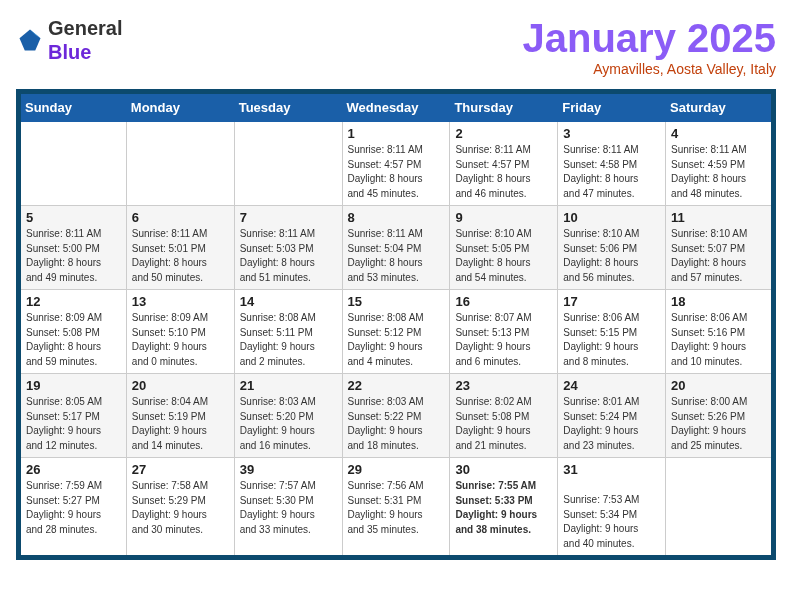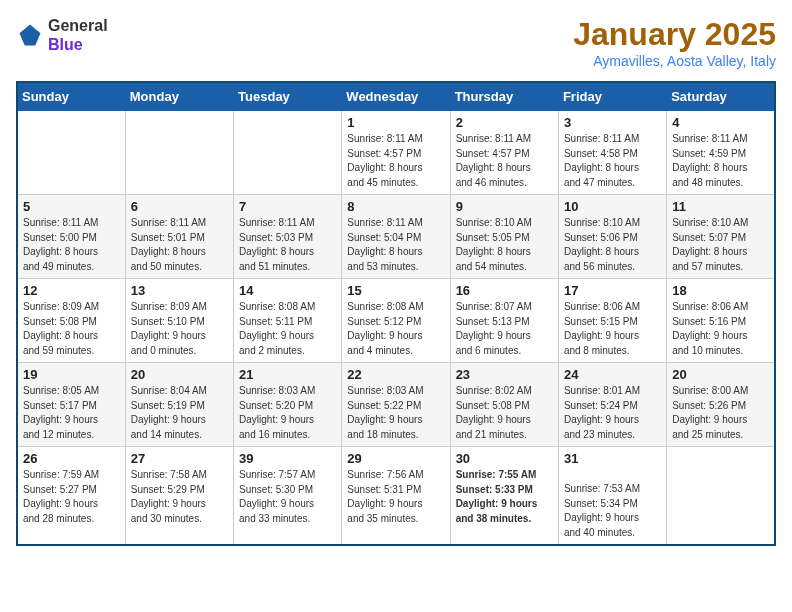--- a/index.html
+++ b/index.html
@@ -15,46 +15,46 @@
       justify-content: space-between;
       align-items: flex-start;
       margin-bottom: 12px;
     }
     .logo {
       display: flex;
       align-items: center;
       gap: 4px;
     }
     .logo-text {
-      font-size: 16px;
+      font-size: 20px;
       font-weight: bold;
       line-height: 1.2;
     }
     .logo-general { color: #333; }
     .logo-blue { color: #6d28d9; }
     .logo-icon {
       width: 28px;
       height: 28px;
     }
     .title-section {
       text-align: right;
     }
     .month-title {
-      font-size: 32px;
+      font-size: 40px;
       font-weight: bold;
-      color: #a16207;
+      color: #8b5cf6;
     }
     .subtitle {
       font-size: 14px;
-      color: #3b82f6;
+      color: #c2410c;
     }
     .calendar {
       width: 100%;
       border-collapse: collapse;
-      border: 2px solid #0c4a6e;
+      border: 5px solid #0c4a6e;
     }
     .calendar th {
       background: #1a5fa8;
       color: #fff;
       font-size: 13px;
       font-weight: bold;
       padding: 6px 4px;
       text-align: left;
       border: 1px solid #1a5fa8;
     }

